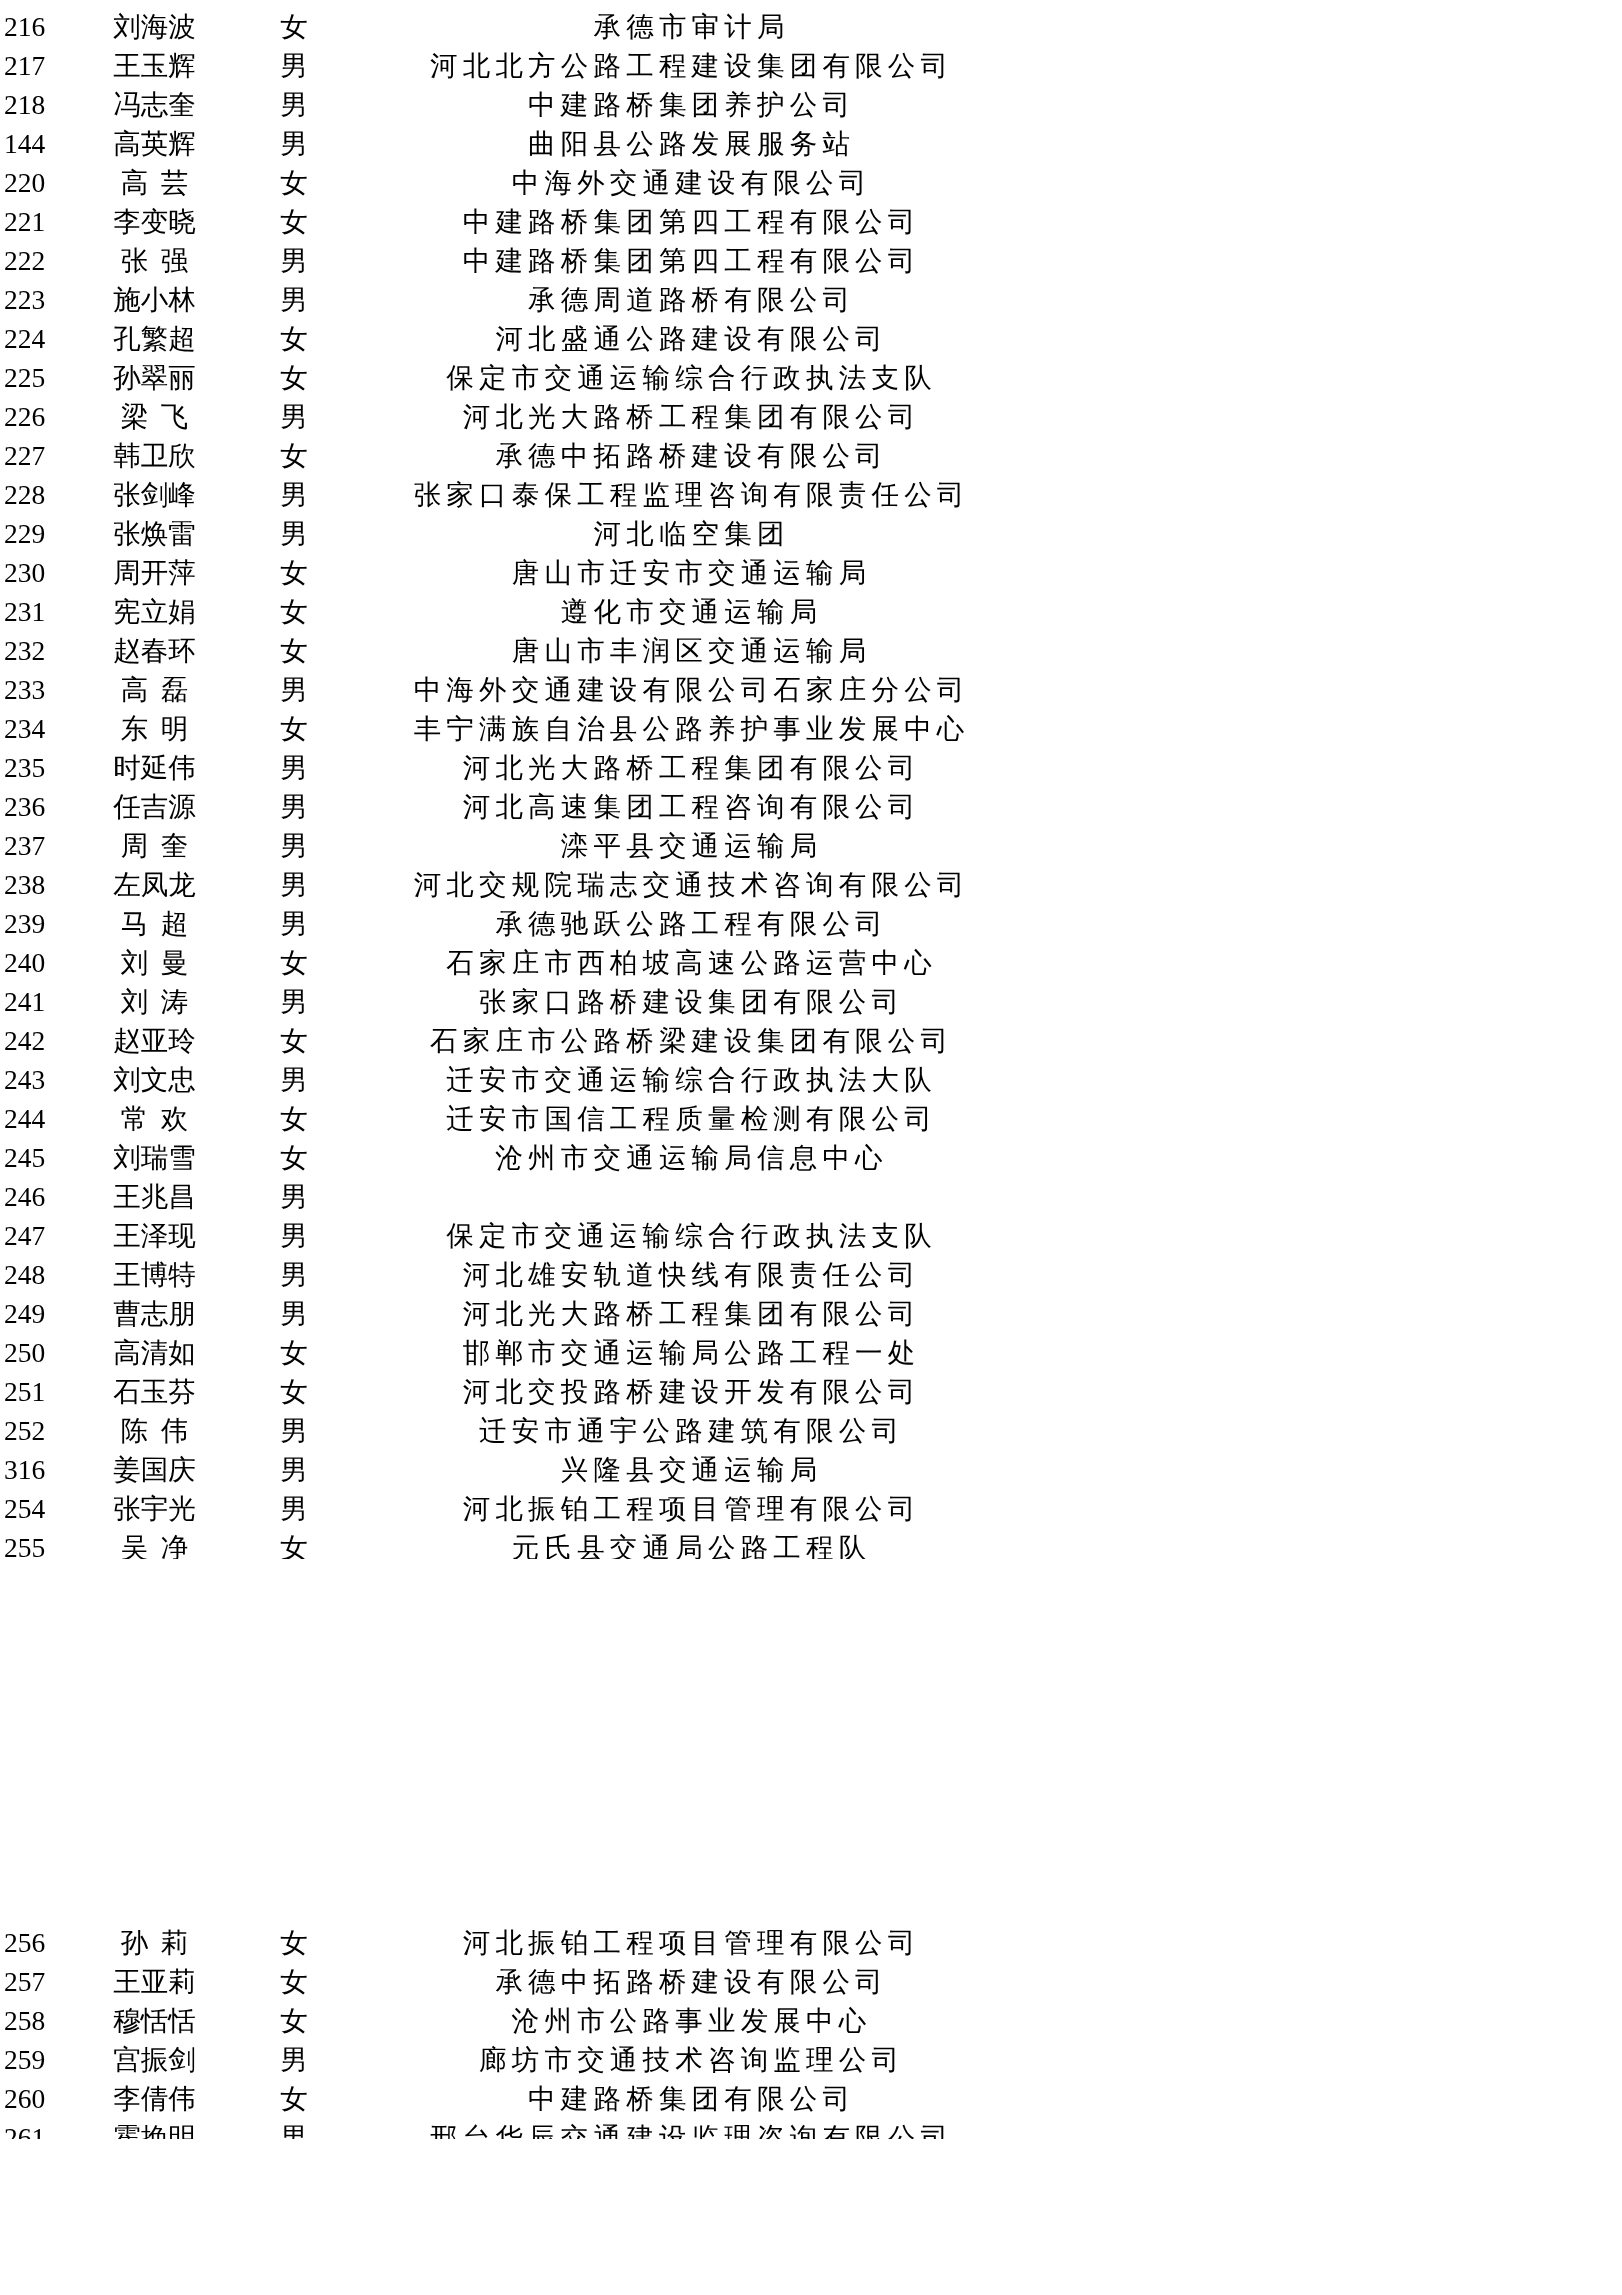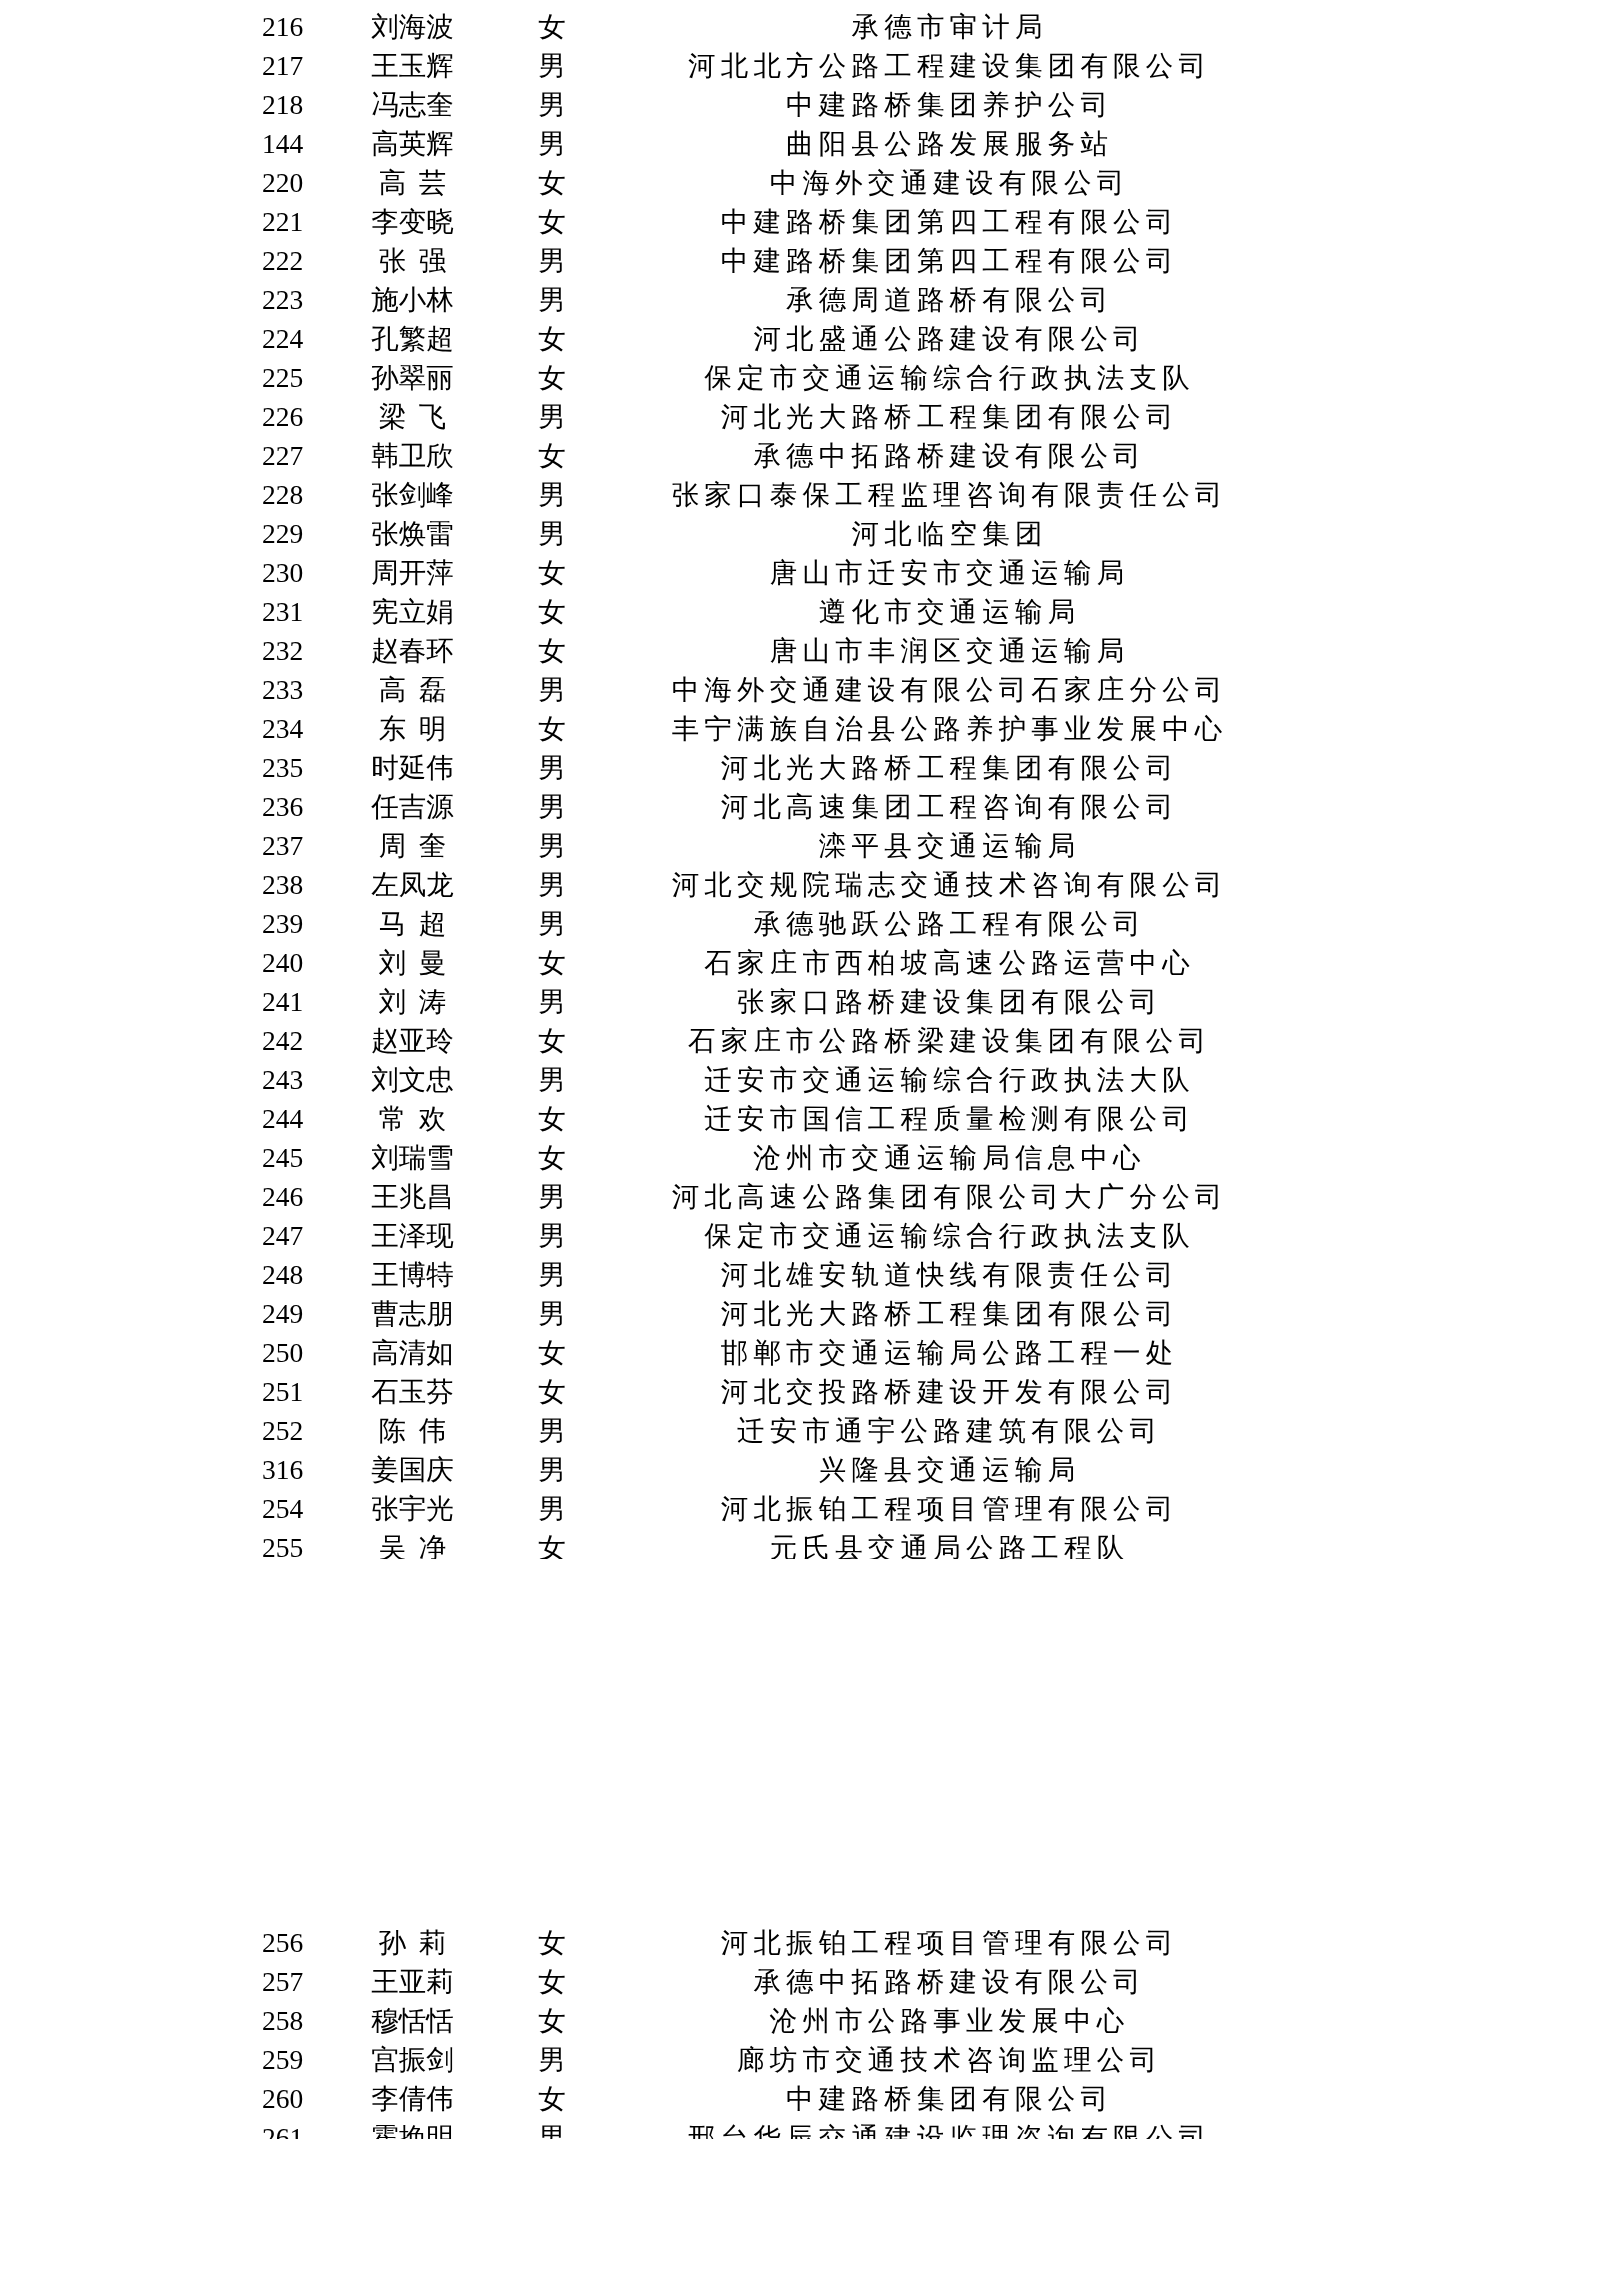--- a/index.html
+++ b/index.html
@@ -33,21 +33,21 @@
   #section-1 { top: 1923px; height: 216px; } 
   .row {
     display: flex;
     align-items: center;
     height: 39px;
     line-height: 39px;
     font-size: 27.5px;
     white-space: nowrap;
   }
   .cell { text-align: center; overflow: visible; }
-  .cell.seq          { margin-left: 258px; width: 49px;  }
+  .cell.seq          { width: 49px;  }
   .cell.name         { margin-left: 37px;  width: 137px; }
   .cell.gender       { margin-left: 35px;  width: 72px; }
   .cell.organization { margin-left: 65px; width: 588px; letter-spacing: 5.2px; text-indent: 5.2px; }
   
   .cell.name.two-char { letter-spacing: 0.45em; text-indent: 0.45em; }
 </style>
 </head>
 <body>
 
 <div class="page">
@@ -229,21 +229,20 @@
       <div class="row">
         <div class="cell seq">245</div>
         <div class="cell name">刘瑞雪</div>
         <div class="cell gender">女</div>
         <div class="cell organization">沧州市交通运输局信息中心</div>
       </div>
       <div class="row">
         <div class="cell seq">246</div>
         <div class="cell name">王兆昌</div>
         <div class="cell gender">男</div>
-        <div class="cell organization">河北高速公路集团有限公司大广分公司</div>
       </div>
       <div class="row">
         <div class="cell seq">247</div>
         <div class="cell name">王泽现</div>
         <div class="cell gender">男</div>
         <div class="cell organization">保定市交通运输综合行政执法支队</div>
       </div>
       <div class="row">
         <div class="cell seq">248</div>
         <div class="cell name">王博特</div>

